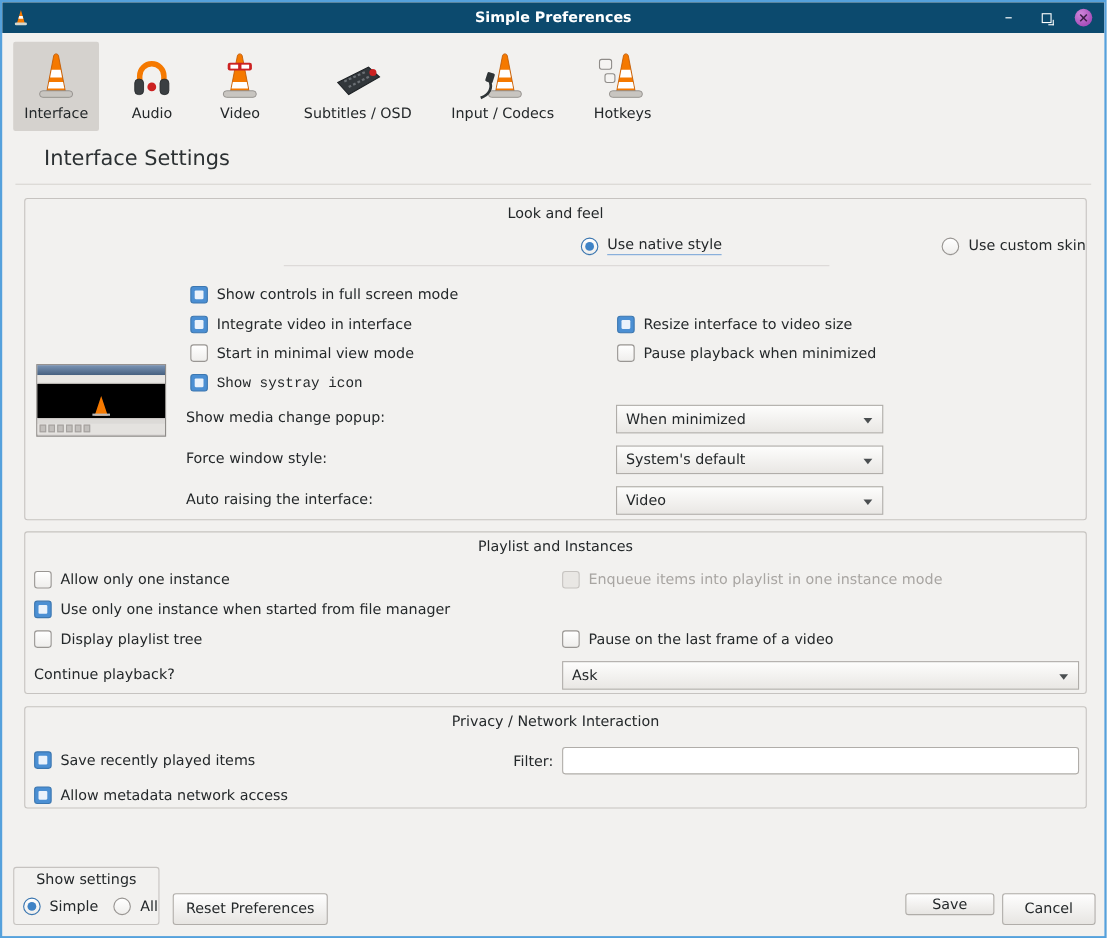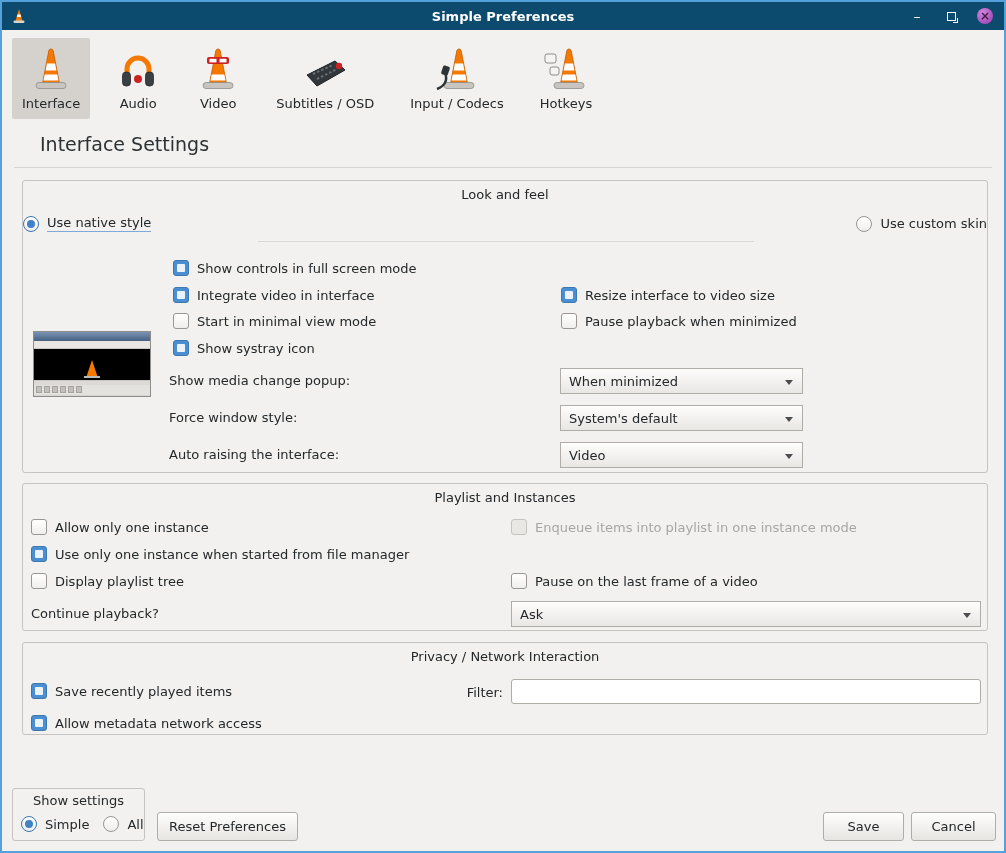--- a/index.html
+++ b/index.html
@@ -40,21 +40,21 @@
   .cb.checked { background: #4b8fd3; border-color: #3c77b0; }
   .cb.checked::after { content: ""; position: absolute; left: 3px; top: 3px; width: 8px; height: 8px; background: #eaf2fb; border-radius: 1px; }
   .row.disabled .cb { background: #e9e7e4; border-color: #c6c3c0; }
   .row.disabled .cb-label { color: #a8a5a2; }
 
   .radio { position: relative; width: 16px; height: 16px; flex: none; border: 1px solid #999693; border-radius: 50%; background: linear-gradient(#ffffff, #efeeec); }
   .radio.checked { border-color: #3c77b0; }
   .radio.checked::after { content: ""; position: absolute; left: 3px; top: 3px; width: 8px; height: 8px; border-radius: 50%; background: #3f83c6; }
   .underline { border-bottom: 1px solid #7fa9d9; padding-bottom: 1px; }
 
-  .radio-row { position: absolute; left: 0; right: 0; display: flex; justify-content: space-between; gap: 200px; }
+  .radio-row { position: absolute; left: 0; right: 0; display: flex; justify-content: flex-end; gap: 200px; }
   .radio-item { display: flex; align-items: center; gap: 8px; }
   .radio-sep { position: absolute; left: 235px; width: 496px; border-top: 1px solid #dbd8d5; }
 
   .flabel { position: absolute; height: 20px; line-height: 20px; white-space: nowrap; }
 
   
   .combo { position: absolute; height: 26px; display: flex; align-items: center; padding: 0 24px 0 8px; background: linear-gradient(#fdfdfc, #e9e7e4); border: 1px solid #b0ada9; border-radius: 0; white-space: nowrap; overflow: hidden; }
   .combo::after { content: ""; position: absolute; right: 9px; top: 11px; border-left: 4px solid transparent; border-right: 4px solid transparent; border-top: 5px solid #4a4e50; }
 
   .text-input { position: absolute; height: 25px; background: #ffffff; border: 1px solid #b0ada9; border-radius: 3px; padding: 0 6px; font-family: inherit; font-size: 13px; color: #24282a; }
@@ -204,21 +204,21 @@
       <span class="cb-label">Show controls in full screen mode</span>
     </div>
     <div class="row" style="left:150px; top:104px;">
       <span class="cb checked"></span>
       <span class="cb-label">Integrate video in interface</span>
     </div>
     <div class="row" style="left:150px; top:130px;">
       <span class="cb"></span>
       <span class="cb-label">Start in minimal view mode</span>
     </div>
-    <div class="row" style="left:150px; top:157px;">
+    <div class="row" style="left:150px; top:157px;font-family:Liberation Mono, monospace;">
       <span class="cb checked"></span>
       <span class="cb-label">Show systray icon</span>
     </div>
 
     <div class="row" style="left:538px; top:130px;">
       <span class="cb"></span>
       <span class="cb-label">Pause playback when minimized</span>
     </div>
     <div class="row" style="left:538px; top:104px;">
       <span class="cb checked"></span>
@@ -313,16 +313,16 @@
         <span>Simple</span>
       </span>
       <span class="radio-item">
         <span class="radio"></span>
         <span>All</span>
       </span>
     </div>
   </div>
 
   <div class="btn" style="left:155px; top:810px; width:141px; height:29px;">Reset Preferences</div>
-  <div class="btn" style="left:821px; top:810px; width:81px; height:29px;">Save</div>
+  <div class="btn" style="left:821px; top:810px; width:81px; height:20px;">Save</div>
   <div class="btn" style="left:909px; top:810px; width:85px; height:29px;">Cancel</div>
 
 </div>
 
 </body></html>

